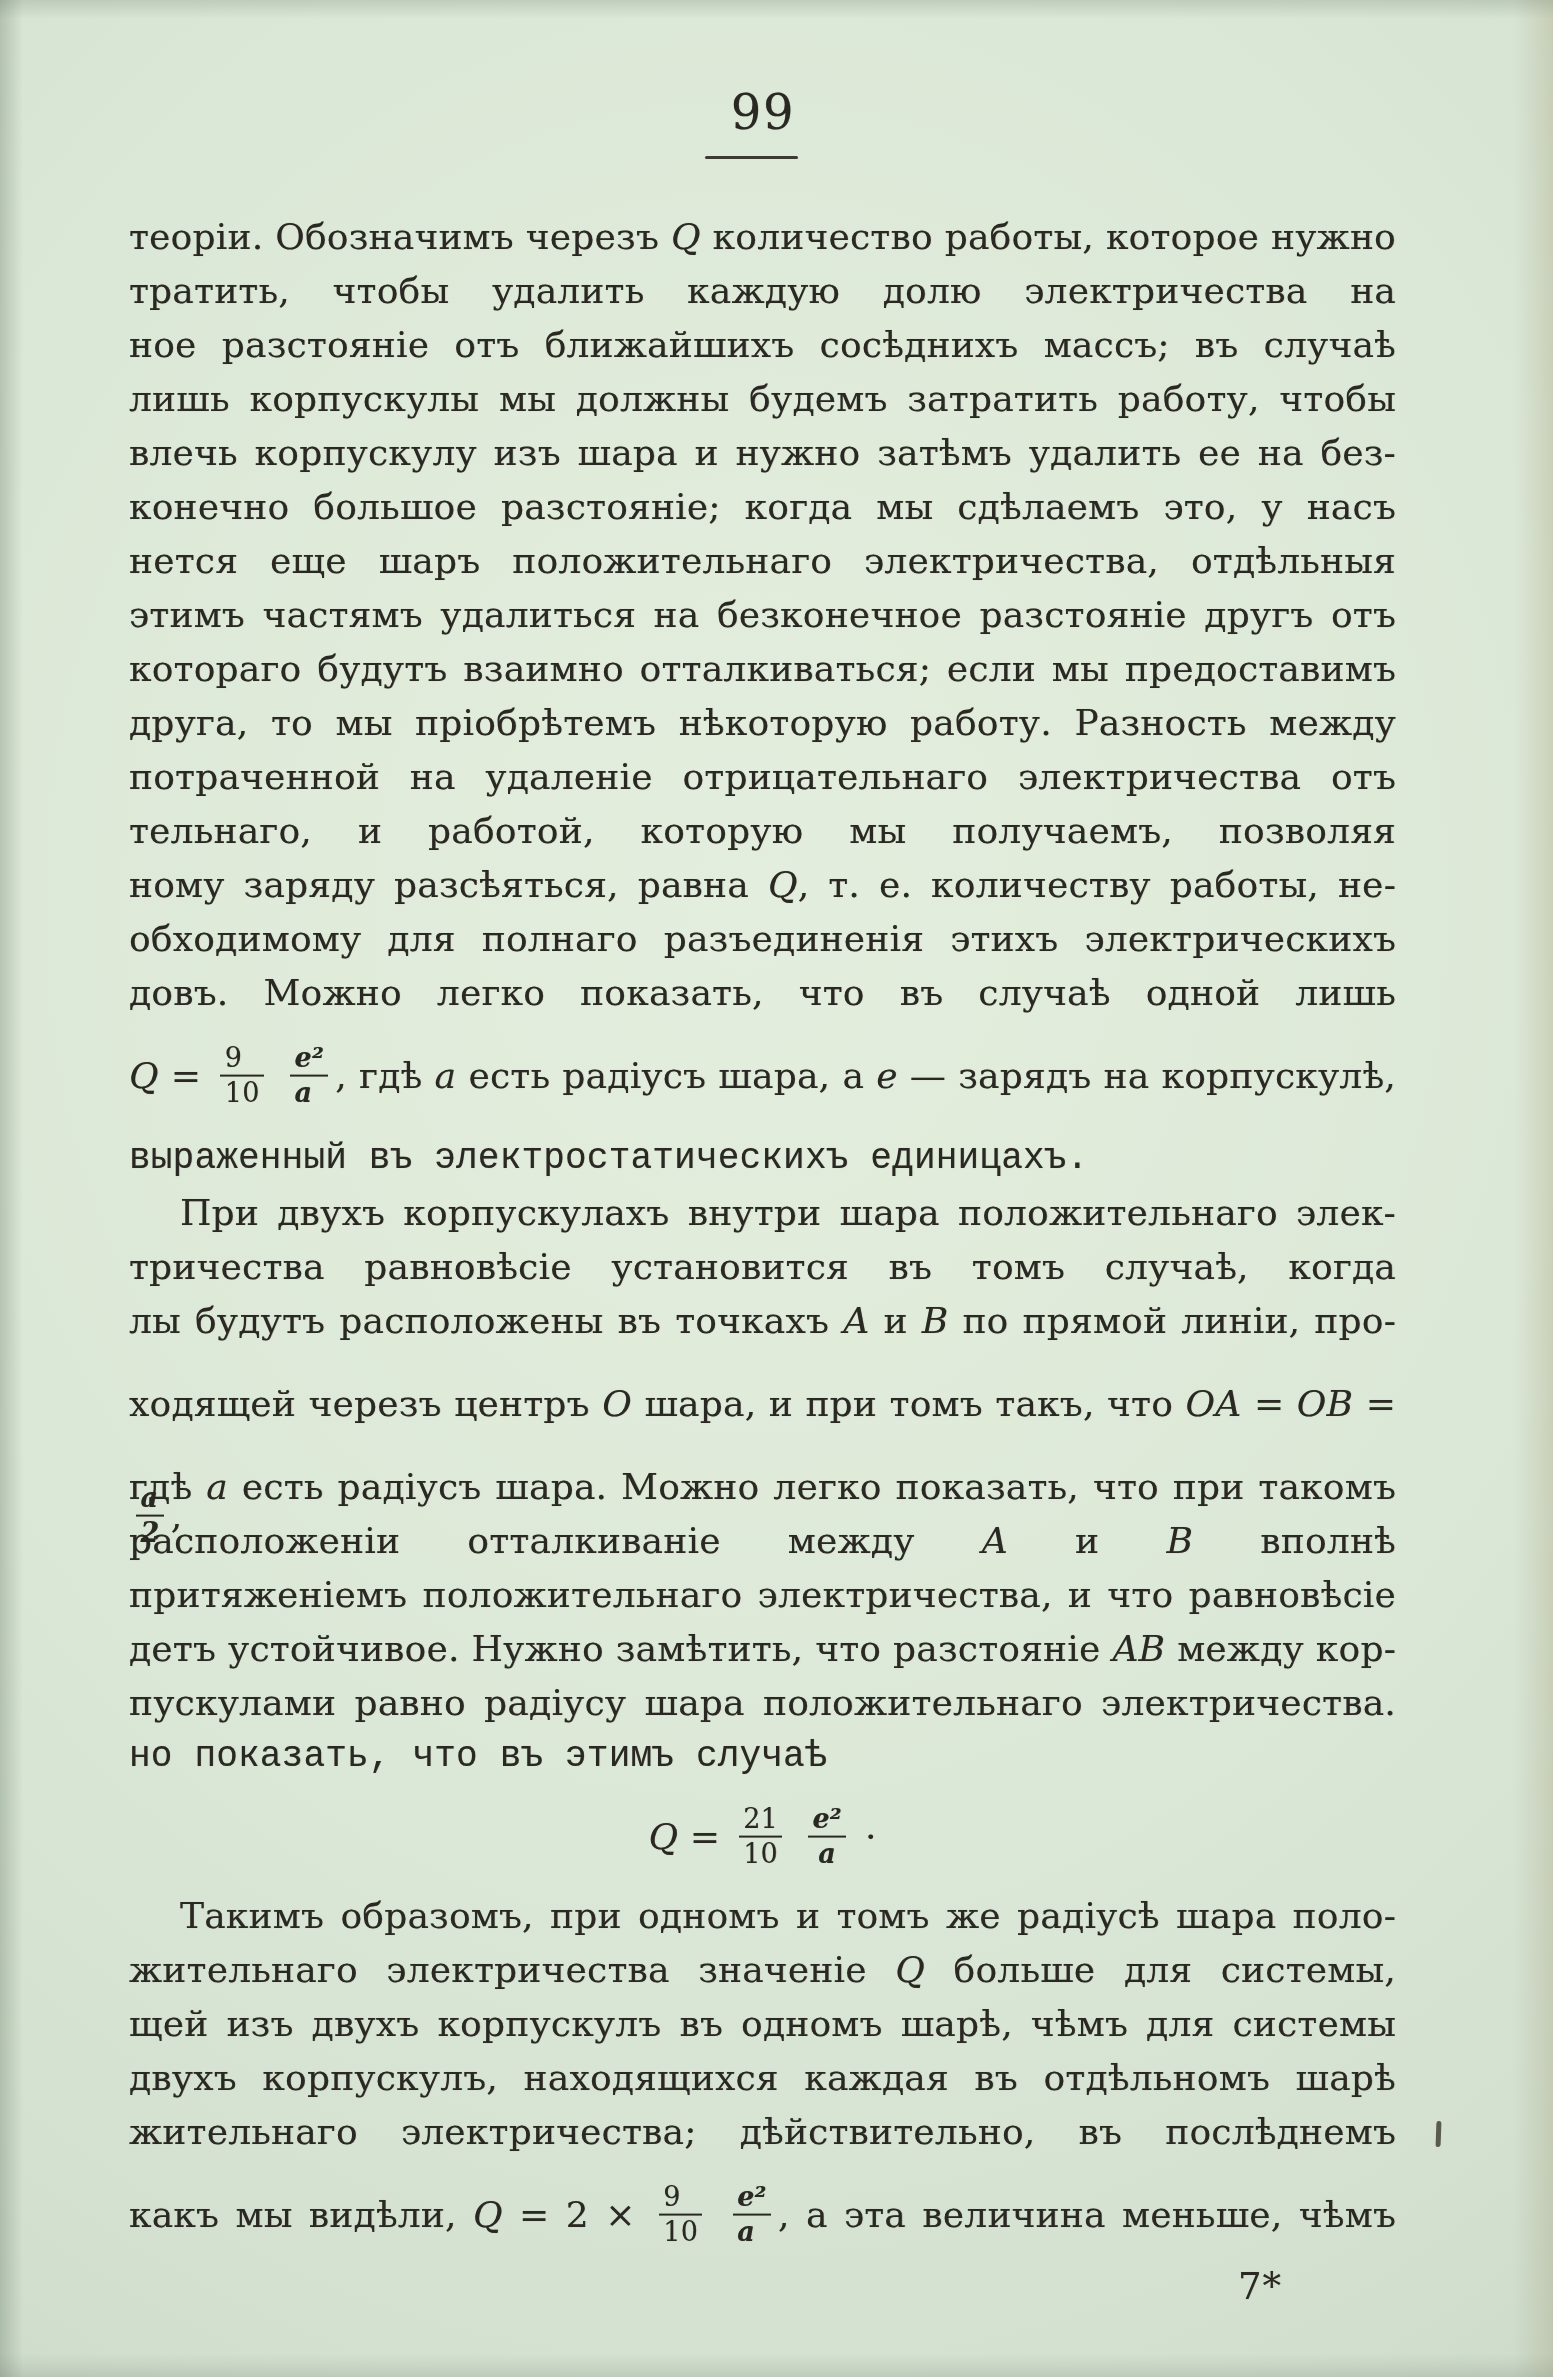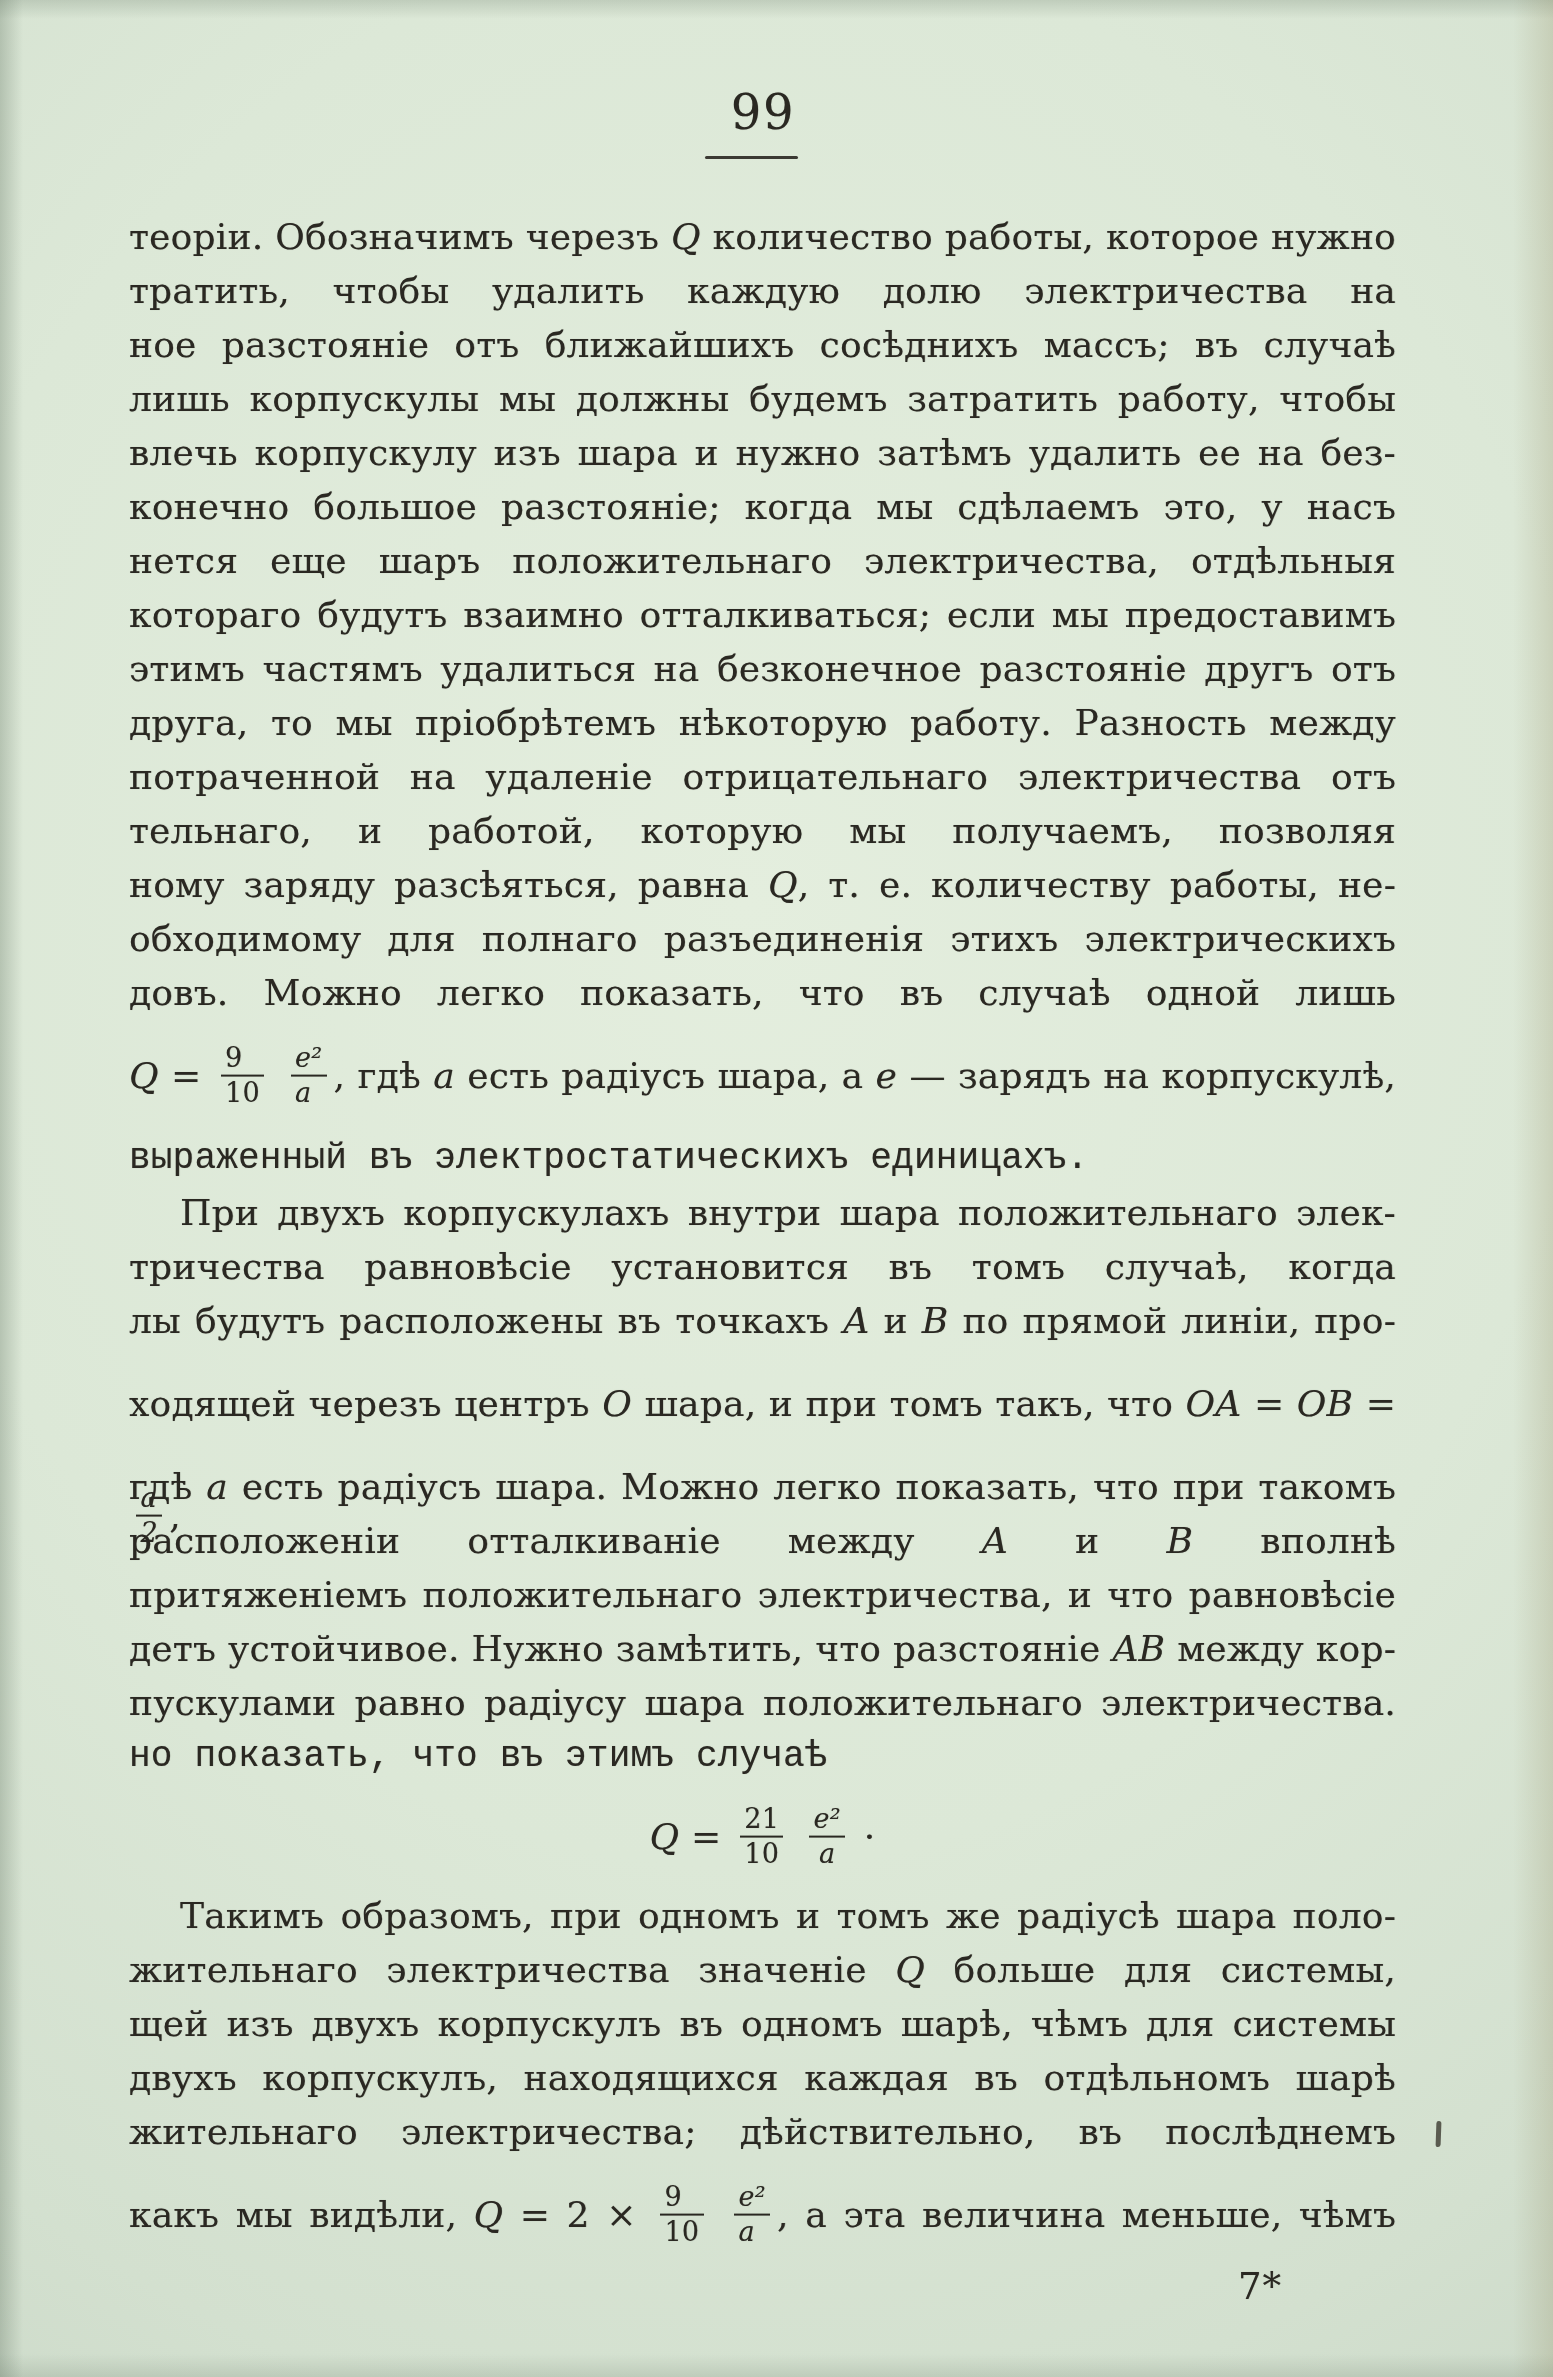--- a/index.html
+++ b/index.html
@@ -39,21 +39,21 @@
   .line.indent{text-indent:51px;}
   .line.math{height:112px;line-height:112px;overflow:visible;}
   .line.center{text-align:center;text-align-last:center;height:105px;line-height:105px;}
   .it{font-style:italic;}
   .frac{
     display:inline-block;vertical-align:middle;text-align:center;
     margin:0 7px;transform:translateY(-4.4px);
   }
   .frac .n,.frac .d{display:block;font-size:27px;line-height:31px;padding:0 4.4px;text-align:center;}
   .frac .n{border-bottom:2.2px solid #2a2822;padding-bottom:2.6px;}
-  .frac.it .n,.frac.it .d{font-style:italic;}
+  .frac.it .n,.frac.it .d{font-style:italic;font-weight:bold;}
   .footer-mark{
     position:absolute;left:1238px;top:2265px;font-size:37px;letter-spacing:0.9px;
   }
   .stray{
     position:absolute;left:1436px;top:2121px;width:5.3px;height:26px;
     background:rgba(55,52,44,.78);border-radius:2.6px;transform:rotate(2deg);
   }
 </style>
 </head>
 <body>
@@ -63,22 +63,22 @@
   <div class="pagenum-rule"></div>
   <div class="body-text">
       <div class="para">
         <div class="line">теоріи. Обозначимъ черезъ <span class="it">Q</span> количество работы, которое нужно за-</div>
         <div class="line">тратить, чтобы удалить каждую долю электричества на безконеч-</div>
         <div class="line">ное разстояніе отъ ближайшихъ сосѣднихъ массъ; въ случаѣ одной</div>
         <div class="line">лишь корпускулы мы должны будемъ затратить работу, чтобы из-</div>
         <div class="line">влечь корпускулу изъ шара и нужно затѣмъ удалить ее на без-</div>
         <div class="line">конечно большое разстояніе; когда мы сдѣлаемъ это, у насъ оста-</div>
         <div class="line">нется еще шаръ положительнаго электричества, отдѣльныя части</div>
+        <div class="line">этимъ частямъ удалиться на безконечное разстояніе другъ отъ</div>
         <div class="line">котораго будутъ взаимно отталкиваться; если мы предоставимъ</div>
-        <div class="line">этимъ частямъ удалиться на безконечное разстояніе другъ отъ</div>
         <div class="line">друга, то мы пріобрѣтемъ нѣкоторую работу. Разность между работой,</div>
         <div class="line">потраченной на удаленіе отрицательнаго электричества отъ положи-</div>
         <div class="line">тельнаго, и работой, которую мы получаемъ, позволяя положитель-</div>
         <div class="line">ному заряду разсѣяться, равна <span class="it">Q</span>, т. е. количеству работы, не-</div>
         <div class="line">обходимому для полнаго разъединенія этихъ электрическихъ заря-</div>
         <div class="line">довъ. Можно легко показать, что въ случаѣ одной лишь корпускулы</div>
         <div class="line math"><span class="it">Q</span> = <span class="frac"><span class="n">9</span><span class="d">10</span></span> <span class="frac it"><span class="n">e²</span><span class="d">a</span></span>, гдѣ <span class="it">a</span> есть радіусъ шара, а <span class="it">e</span> — зарядъ на корпускулѣ,</div>
         <div class="line noj">выраженный въ электростатическихъ единицахъ.</div>
       </div>
       <div class="para">

